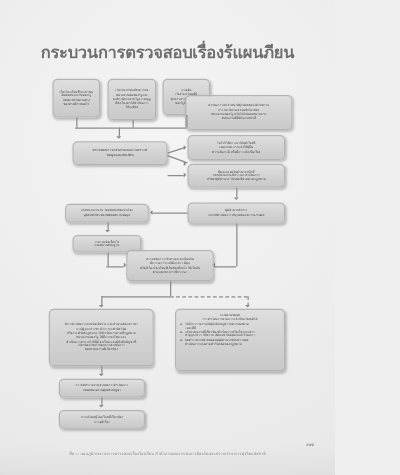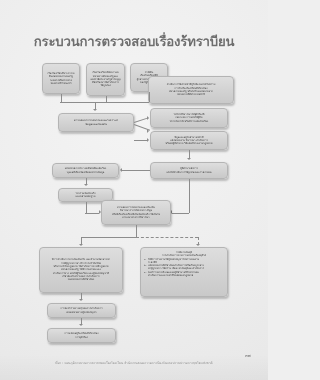--- a/index.html
+++ b/index.html
@@ -147,21 +147,21 @@
     font-size: 3.2px;
     color: #8a8a8a;
     white-space: nowrap;
   }
 </style>
 </head>
 <body>
 
 <div id="page">
 
-  <div id="title">กระบวนการตรวจสอบเรื่องร้ทราบียน</div>
+  <div id="title">กระบวนการตรวจสอบเรื่องร้แผนภียน</div>
 
   <div class="box tiny" style="left:42px; top:63px; width:38px; height:31px;">
     <span class="ln">เรื่องร้องเรียนที่ประชาชน</span>
     <span class="ln">ยื่นต่อหน่วยงานของรัฐ</span>
     <span class="ln">โดยตรงหรือผ่านทาง</span>
     <span class="ln">ช่องทางที่กำหนดไว้</span>
   </div>
 
   <div class="box tiny" style="left:86px; top:63px; width:39px; height:33px;">
     <span class="ln">เรื่องร้องเรียนที่ส่งมาโดย</span>

